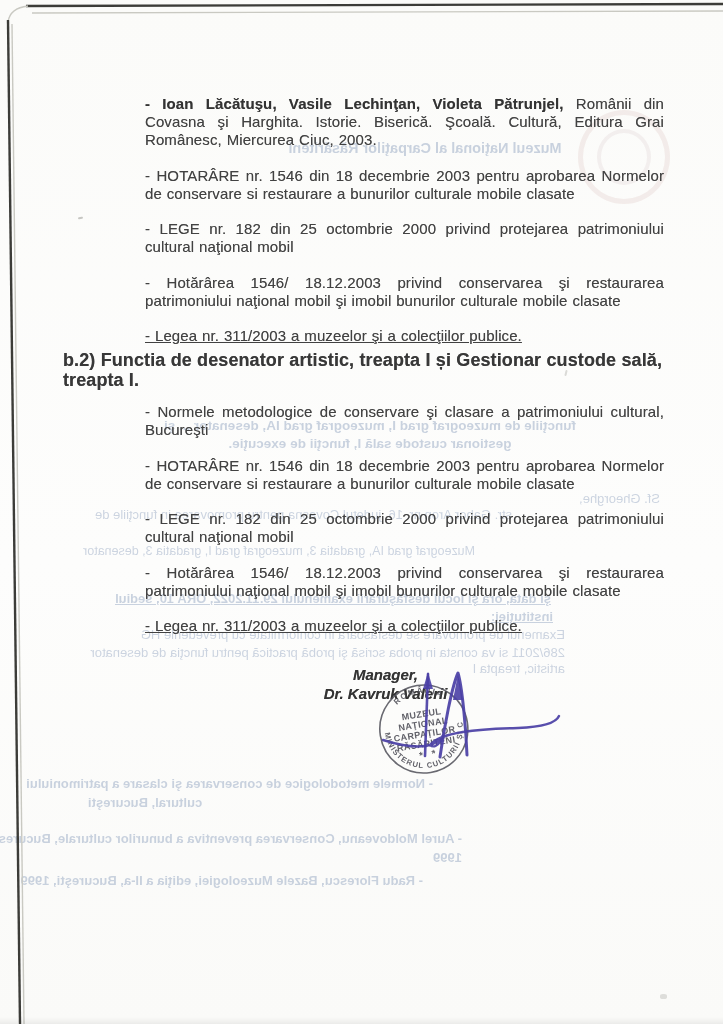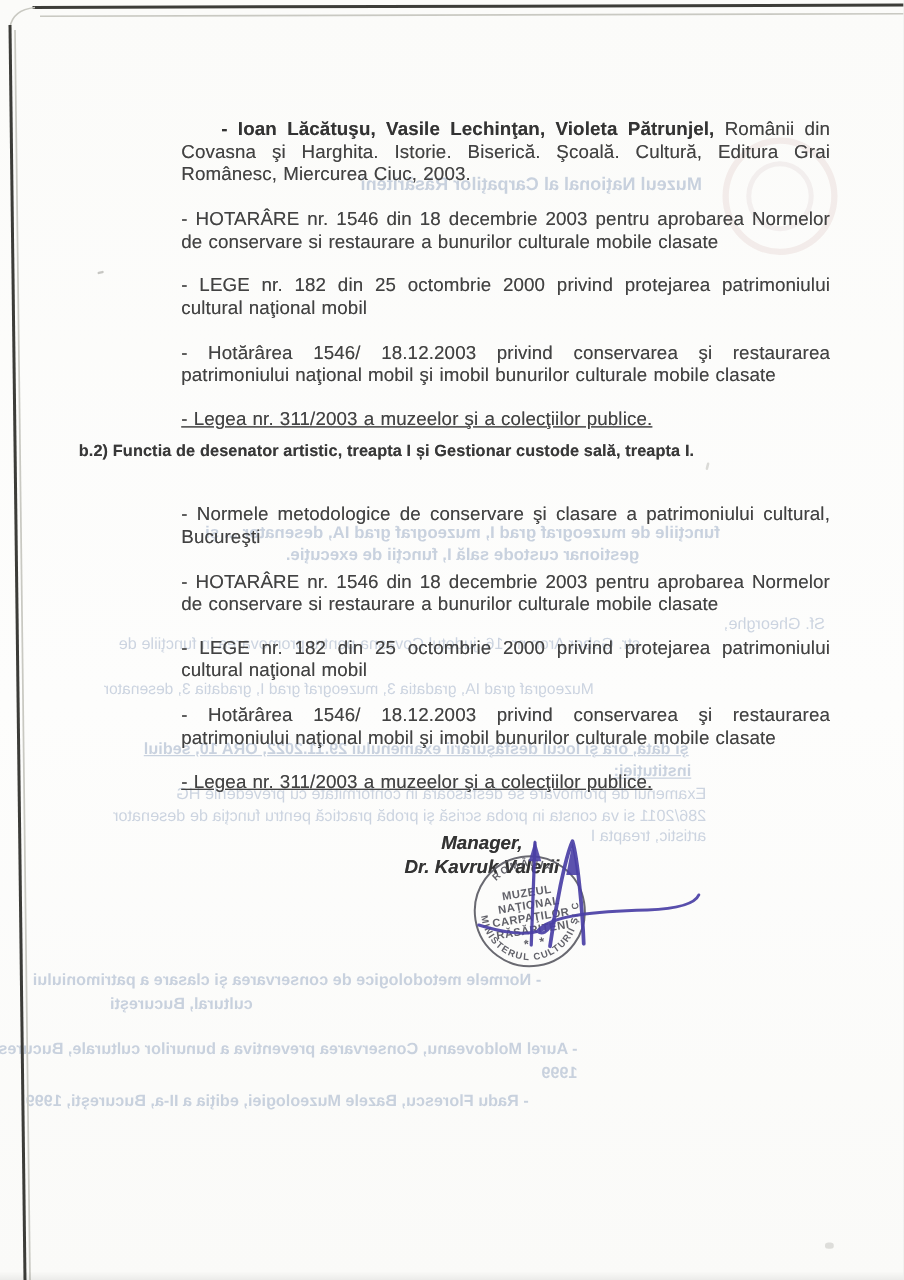--- a/index.html
+++ b/index.html
@@ -14,24 +14,24 @@
   .edge-light{stroke:#c9c9c2;stroke-width:1.4;fill:none;}
 
   
   .textblock{position:absolute;z-index:3;}
   .ref-list{left:145px;width:519px;font-size:15px;line-height:18px;letter-spacing:.1px;word-spacing:.6px;}
   #list1{top:95px;}
   #list2{top:403px;}
   .ref-para{margin:0 0 17.5px 0;text-align:justify;color:#424242;
             text-shadow:0 0 .4px rgba(70,70,70,.55);}
   .ref-para:last-child{margin-bottom:0;text-decoration:underline;}
-  .seg-bold{font-weight:bold;color:#333;margin-left:32px;}
+  .seg-bold{font-weight:bold;color:#333;}
   .seg-italic{}
   .seg-regular{}
-  .heading{left:63px;top:351px;width:599px;font-size:13px;line-height:19.5px;
+  .heading{left:63px;top:351px;width:599px;font-size:18px;line-height:19.5px;
            font-weight:bold;color:#383838;text-align:justify;letter-spacing:.1px;
            text-shadow:0 0 .4px rgba(50,50,50,.6);}
   .sigblock{left:278px;top:665px;width:215px;text-align:center;font-weight:bold;
             font-size:15px;line-height:19px;color:#333;z-index:4;
             text-shadow:0 0 .4px rgba(50,50,50,.6);font-style:italic;}
 
   
   #bleed-layer{position:absolute;left:0;top:0;width:723px;height:1024px;z-index:1;pointer-events:none;}
   .bleed-line{position:absolute;transform:scaleX(-1);color:#8498b8;opacity:.40;
               filter:blur(.55px);white-space:nowrap;line-height:1.2;

